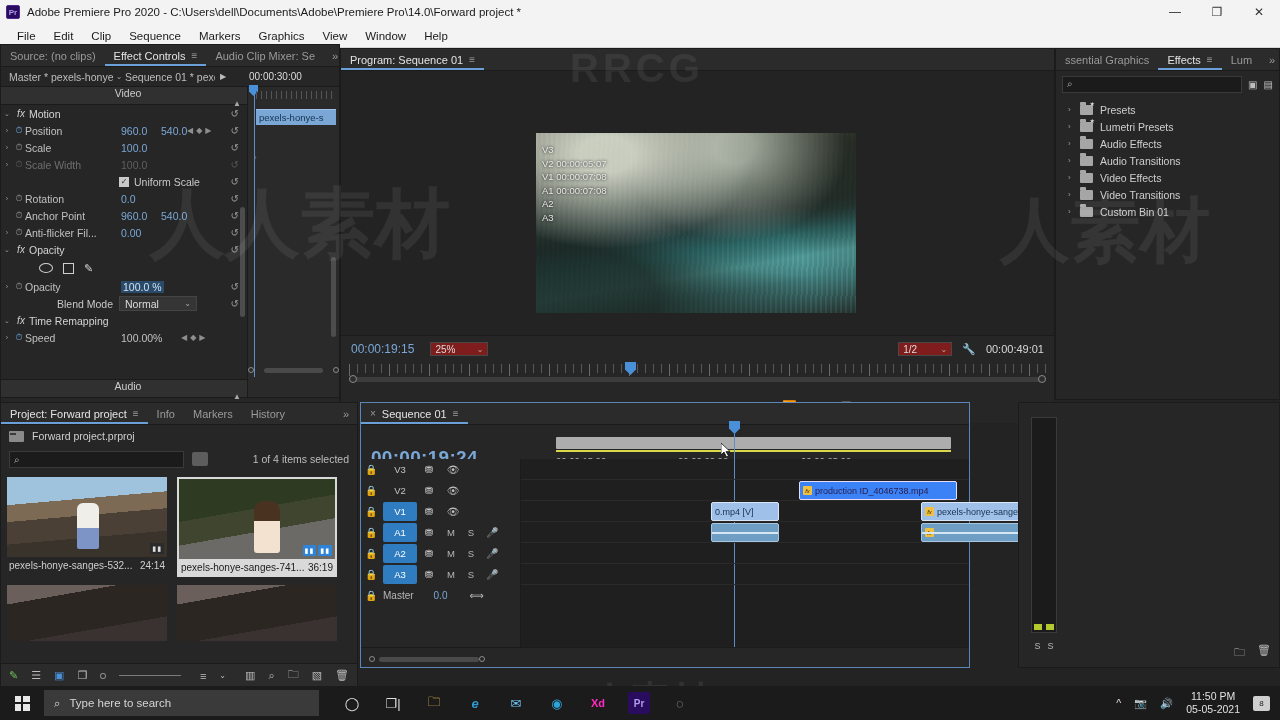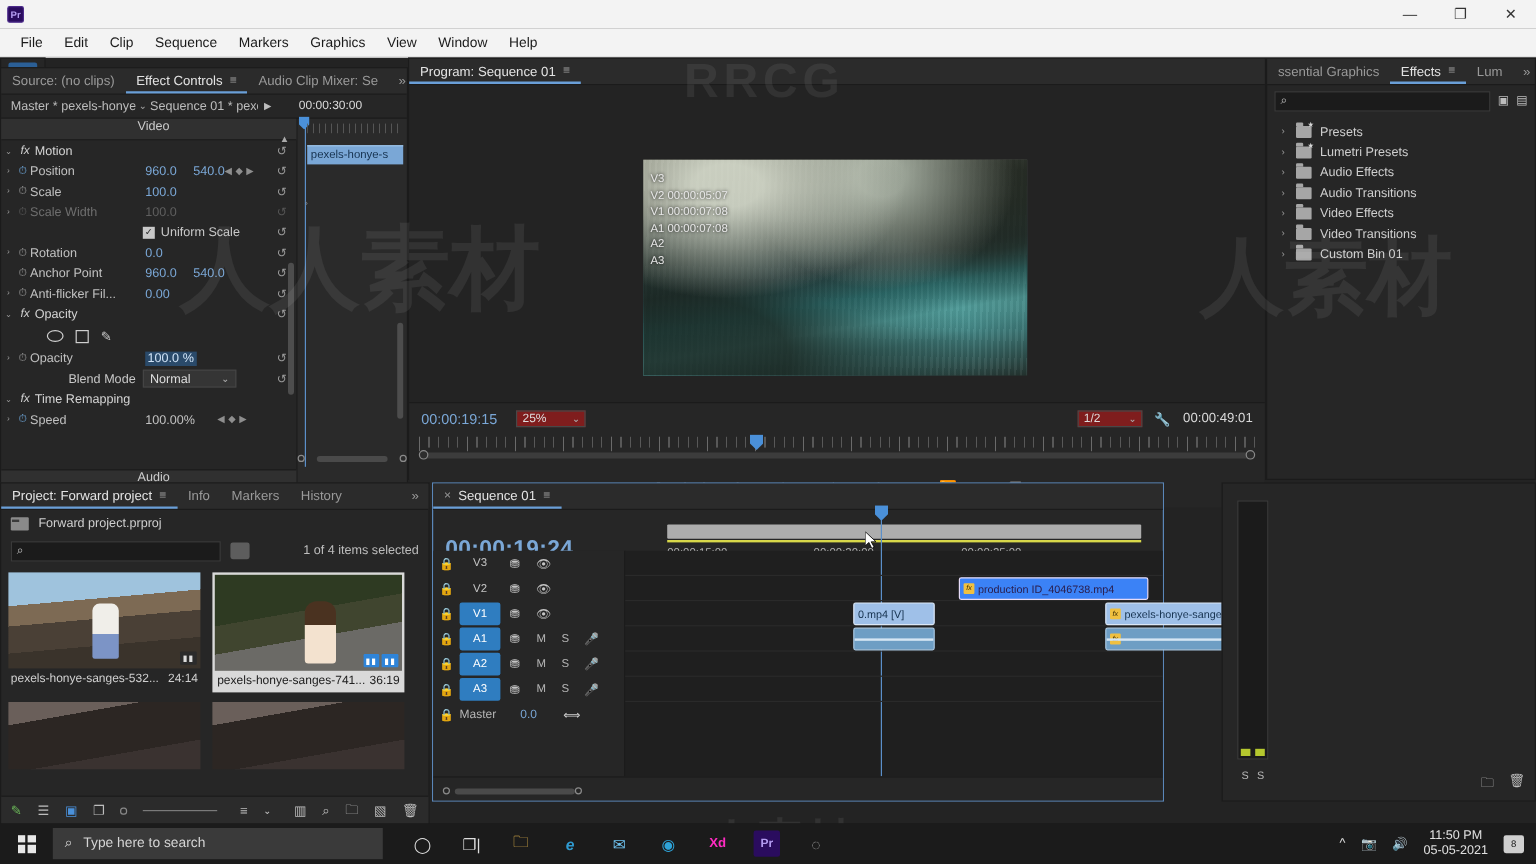--- a/index.html
+++ b/index.html
@@ -19,21 +19,21 @@
 
   
   .panel { position:absolute; background:#262626; border:1px solid #1b1b1b; }
   .panel-tabs { height:22px;background:#2b2b2b;display:flex;align-items:stretch;border-bottom:1px solid #1b1b1b;font-size:11px;}
   .ptab { padding:0 9px;display:flex;align-items:center;color:#9a9a9a;white-space:nowrap;}
   .ptab.active { color:#e3e3e3; box-shadow: inset 0 -2px 0 #6a9fd8; }
   .ptab .hamb { margin-left:6px; color:#9a9a9a; font-size:10px;}
   .chev { margin-left:auto;padding:0 8px;display:flex;align-items:center;color:#9a9a9a;font-size:11px;}
 
   
-  #effect-controls { left:0; top:56px; width:340px; height:416px; }
+  #effect-controls { left:0; top:44px; width:340px; height:416px; }
   .ec-head { height:20px;background:#262626;display:flex;align-items:center;font-size:10.5px;color:#bdbdbd;border-bottom:1px solid #1b1b1b;}
   .ec-head .m1 { padding-left:8px;width:112px;overflow:hidden;white-space:nowrap;}
   .ec-head .cv { width:12px;text-align:center;color:#9a9a9a;font-size:8px;}
   .ec-head .m2 { width:90px;overflow:hidden;white-space:nowrap;color:#bdbdbd;}
   .ec-head .arr { width:16px;text-align:center;font-size:8px;color:#bdbdbd;}
   .ec-body { display:flex; height:310px;}
   .ec-left { width:247px; border-right:1px solid #1b1b1b; position:relative; background:#262626;}
   .ec-right { width:91px; position:relative; background:#2a2a2a; }
   .row { height:17px;display:flex;align-items:center;font-size:10.5px;position:relative;}
   .row .tw { width:12px;text-align:center;color:#9a9a9a;font-size:7px;}
@@ -202,20 +202,21 @@
   .notif{width:17px;height:15px;background:#cfcfcf;color:#1b1b1b;font-size:8px;display:flex;align-items:center;justify-content:center;border-radius:2px;}
   .wm{position:absolute;color:rgba(255,255,255,.07);font-weight:bold;pointer-events:none;user-select:none;margin-top:24px;}
 </style>
 </head>
 <body>
 
 <div class="app">
 
   <div class="titlebar">
     <div class="pr-badge">Pr</div>
+    <div>Adobe Premiere Pro 2020 - C:\Users\dell\Documents\Adobe\Premiere Pro\14.0\Forward project *</div>
     <div class="win-ctrls">
       <div class="win-btn">—</div>
       <div class="win-btn">❐</div>
       <div class="win-btn close">✕</div>
     </div>
   </div>
 
   <div class="menubar" id="menubar">
       <span>File</span>
       <span>Edit</span>

